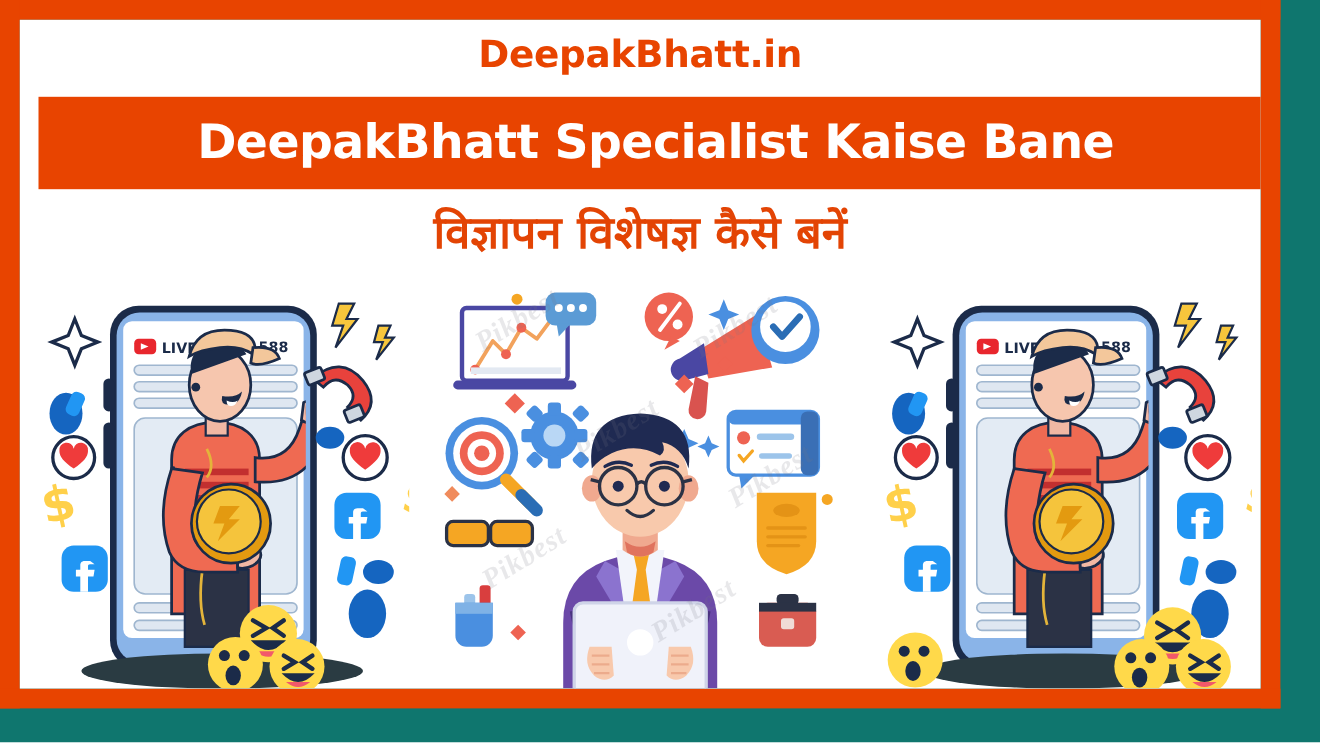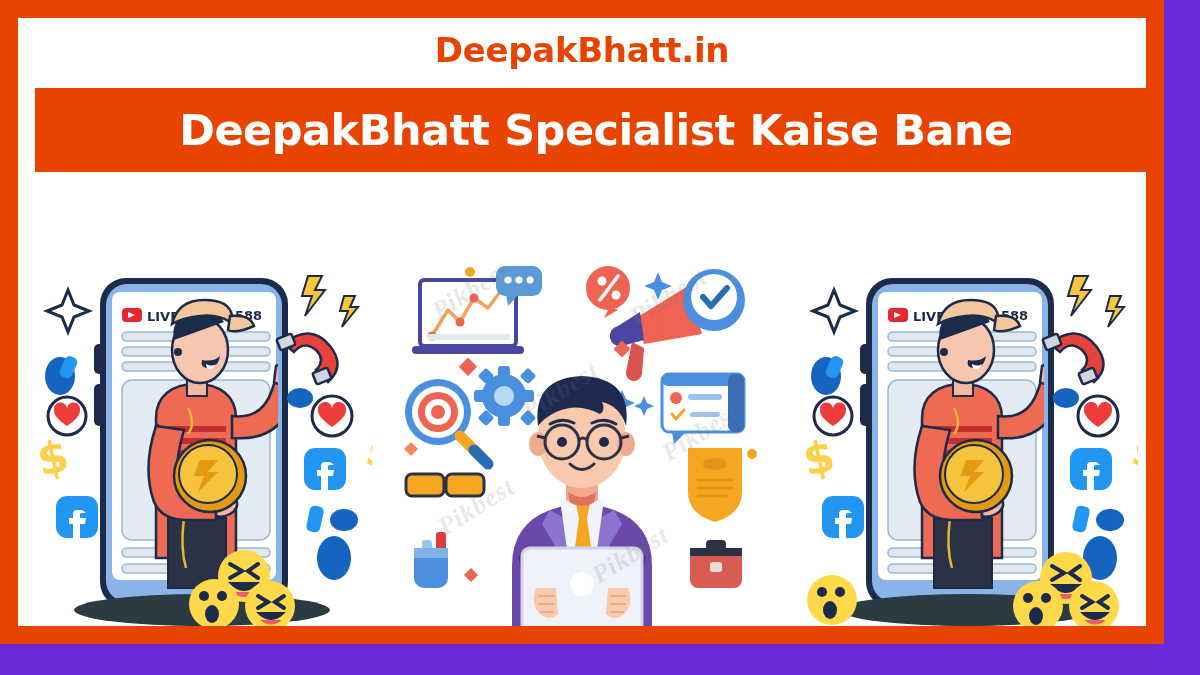--- a/index.html
+++ b/index.html
@@ -6,21 +6,21 @@
   html, body {
     width: 1200px; height: 675px;
     background: #ffffff;
     font-family: "Liberation Sans", sans-serif;
     overflow: hidden;
   }
 
   #canvas {
     position: relative;
     width: 1200px; height: 675px;
-    background: #6d28d9;
+    background: #0f766e;
   }
 
   
   .frame-bar { position: absolute; background: #e84400; }
   #frame-top    { left: 0;    top: 0;     width: 1164px; height: 18px; }
   #frame-left   { left: 0;    top: 0;     width: 18px;   height: 644px; }
   #frame-right  { left: 1146px; top: 0;   width: 18px;   height: 644px; }
   #frame-bottom { left: 0;    top: 626px; width: 1164px; height: 18px; }
 
   
@@ -114,20 +114,21 @@
   <div class="frame-bar" id="frame-bottom"></div>
 
   <div id="page">
 
     <div id="brand">DeepakBhatt.in</div>
 
     <div id="title-band">
       <span class="title-text">DeepakBhatt Specialist Kaise Bane</span>
     </div>
 
+    <div id="subtitle">विज्ञापन विशेषज्ञ कैसे बनें</div>
 
     <div id="illustrations">
 
       <div class="illo" id="illo-left">
         <svg viewBox="0 0 340 378" xmlns="http://www.w3.org/2000/svg">
           <defs>
             <clipPath id="scrL">
                 <rect x="78" y="42" width="168" height="300" rx="8"></rect>
               </clipPath>
           </defs>

